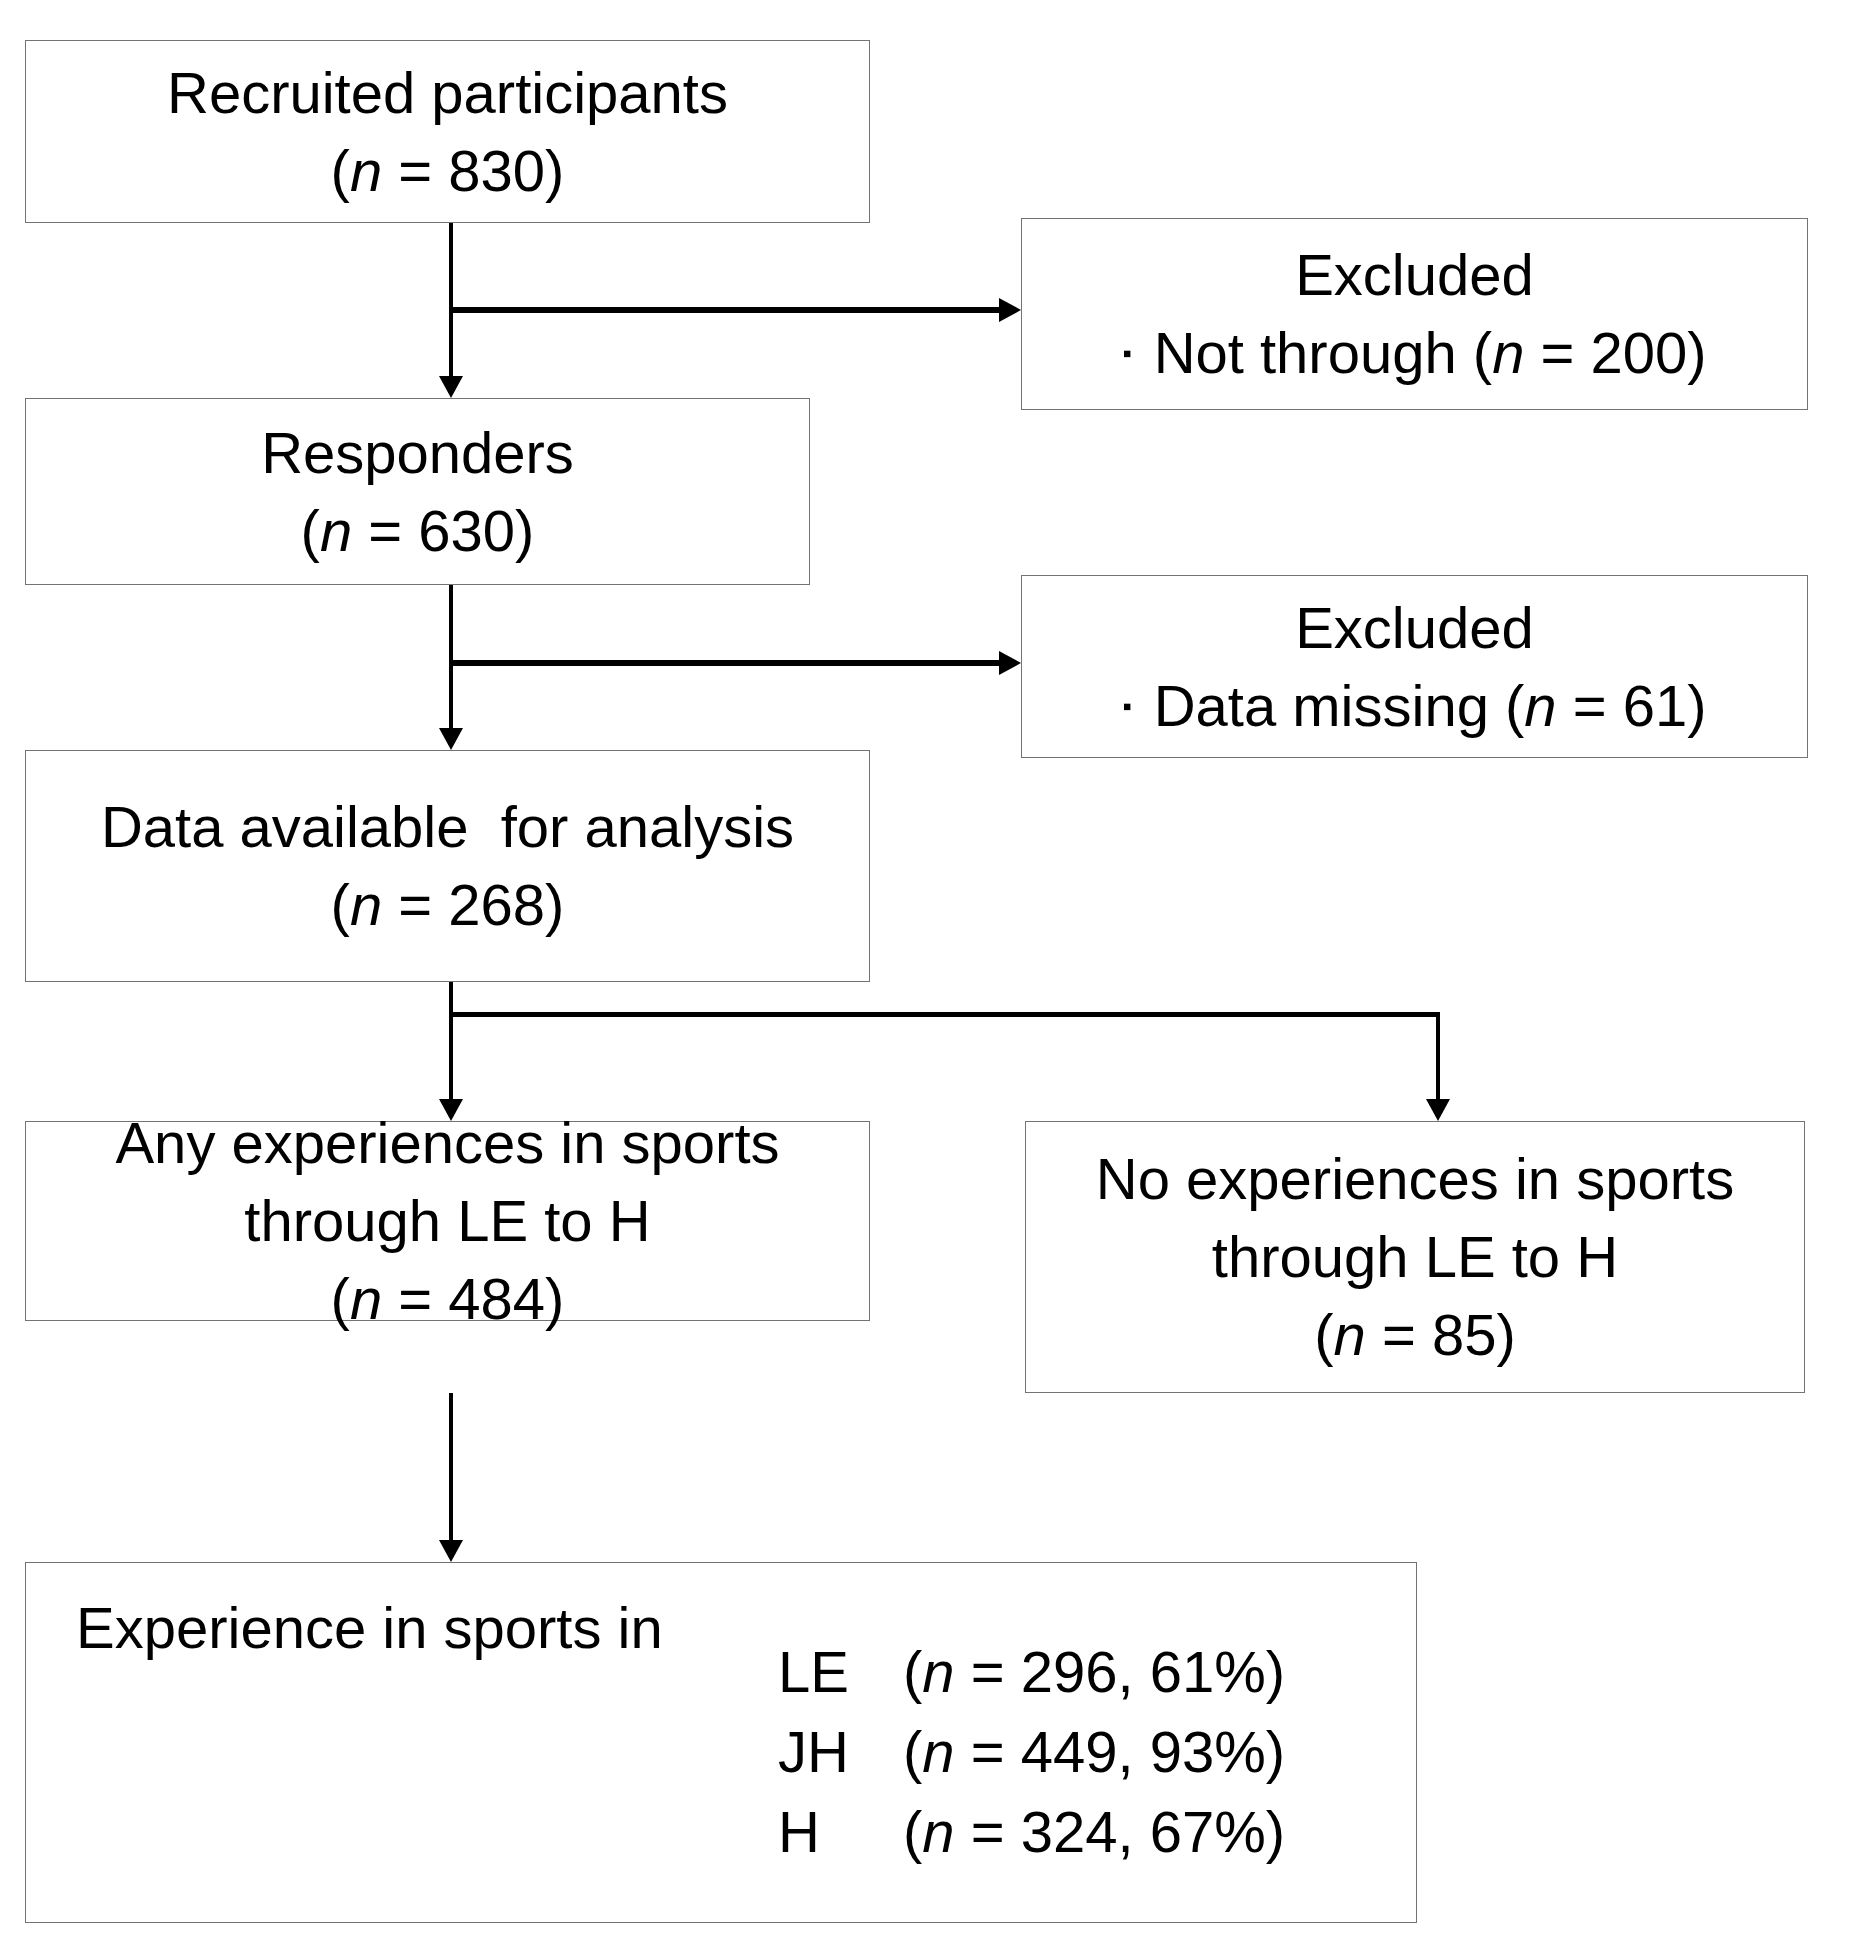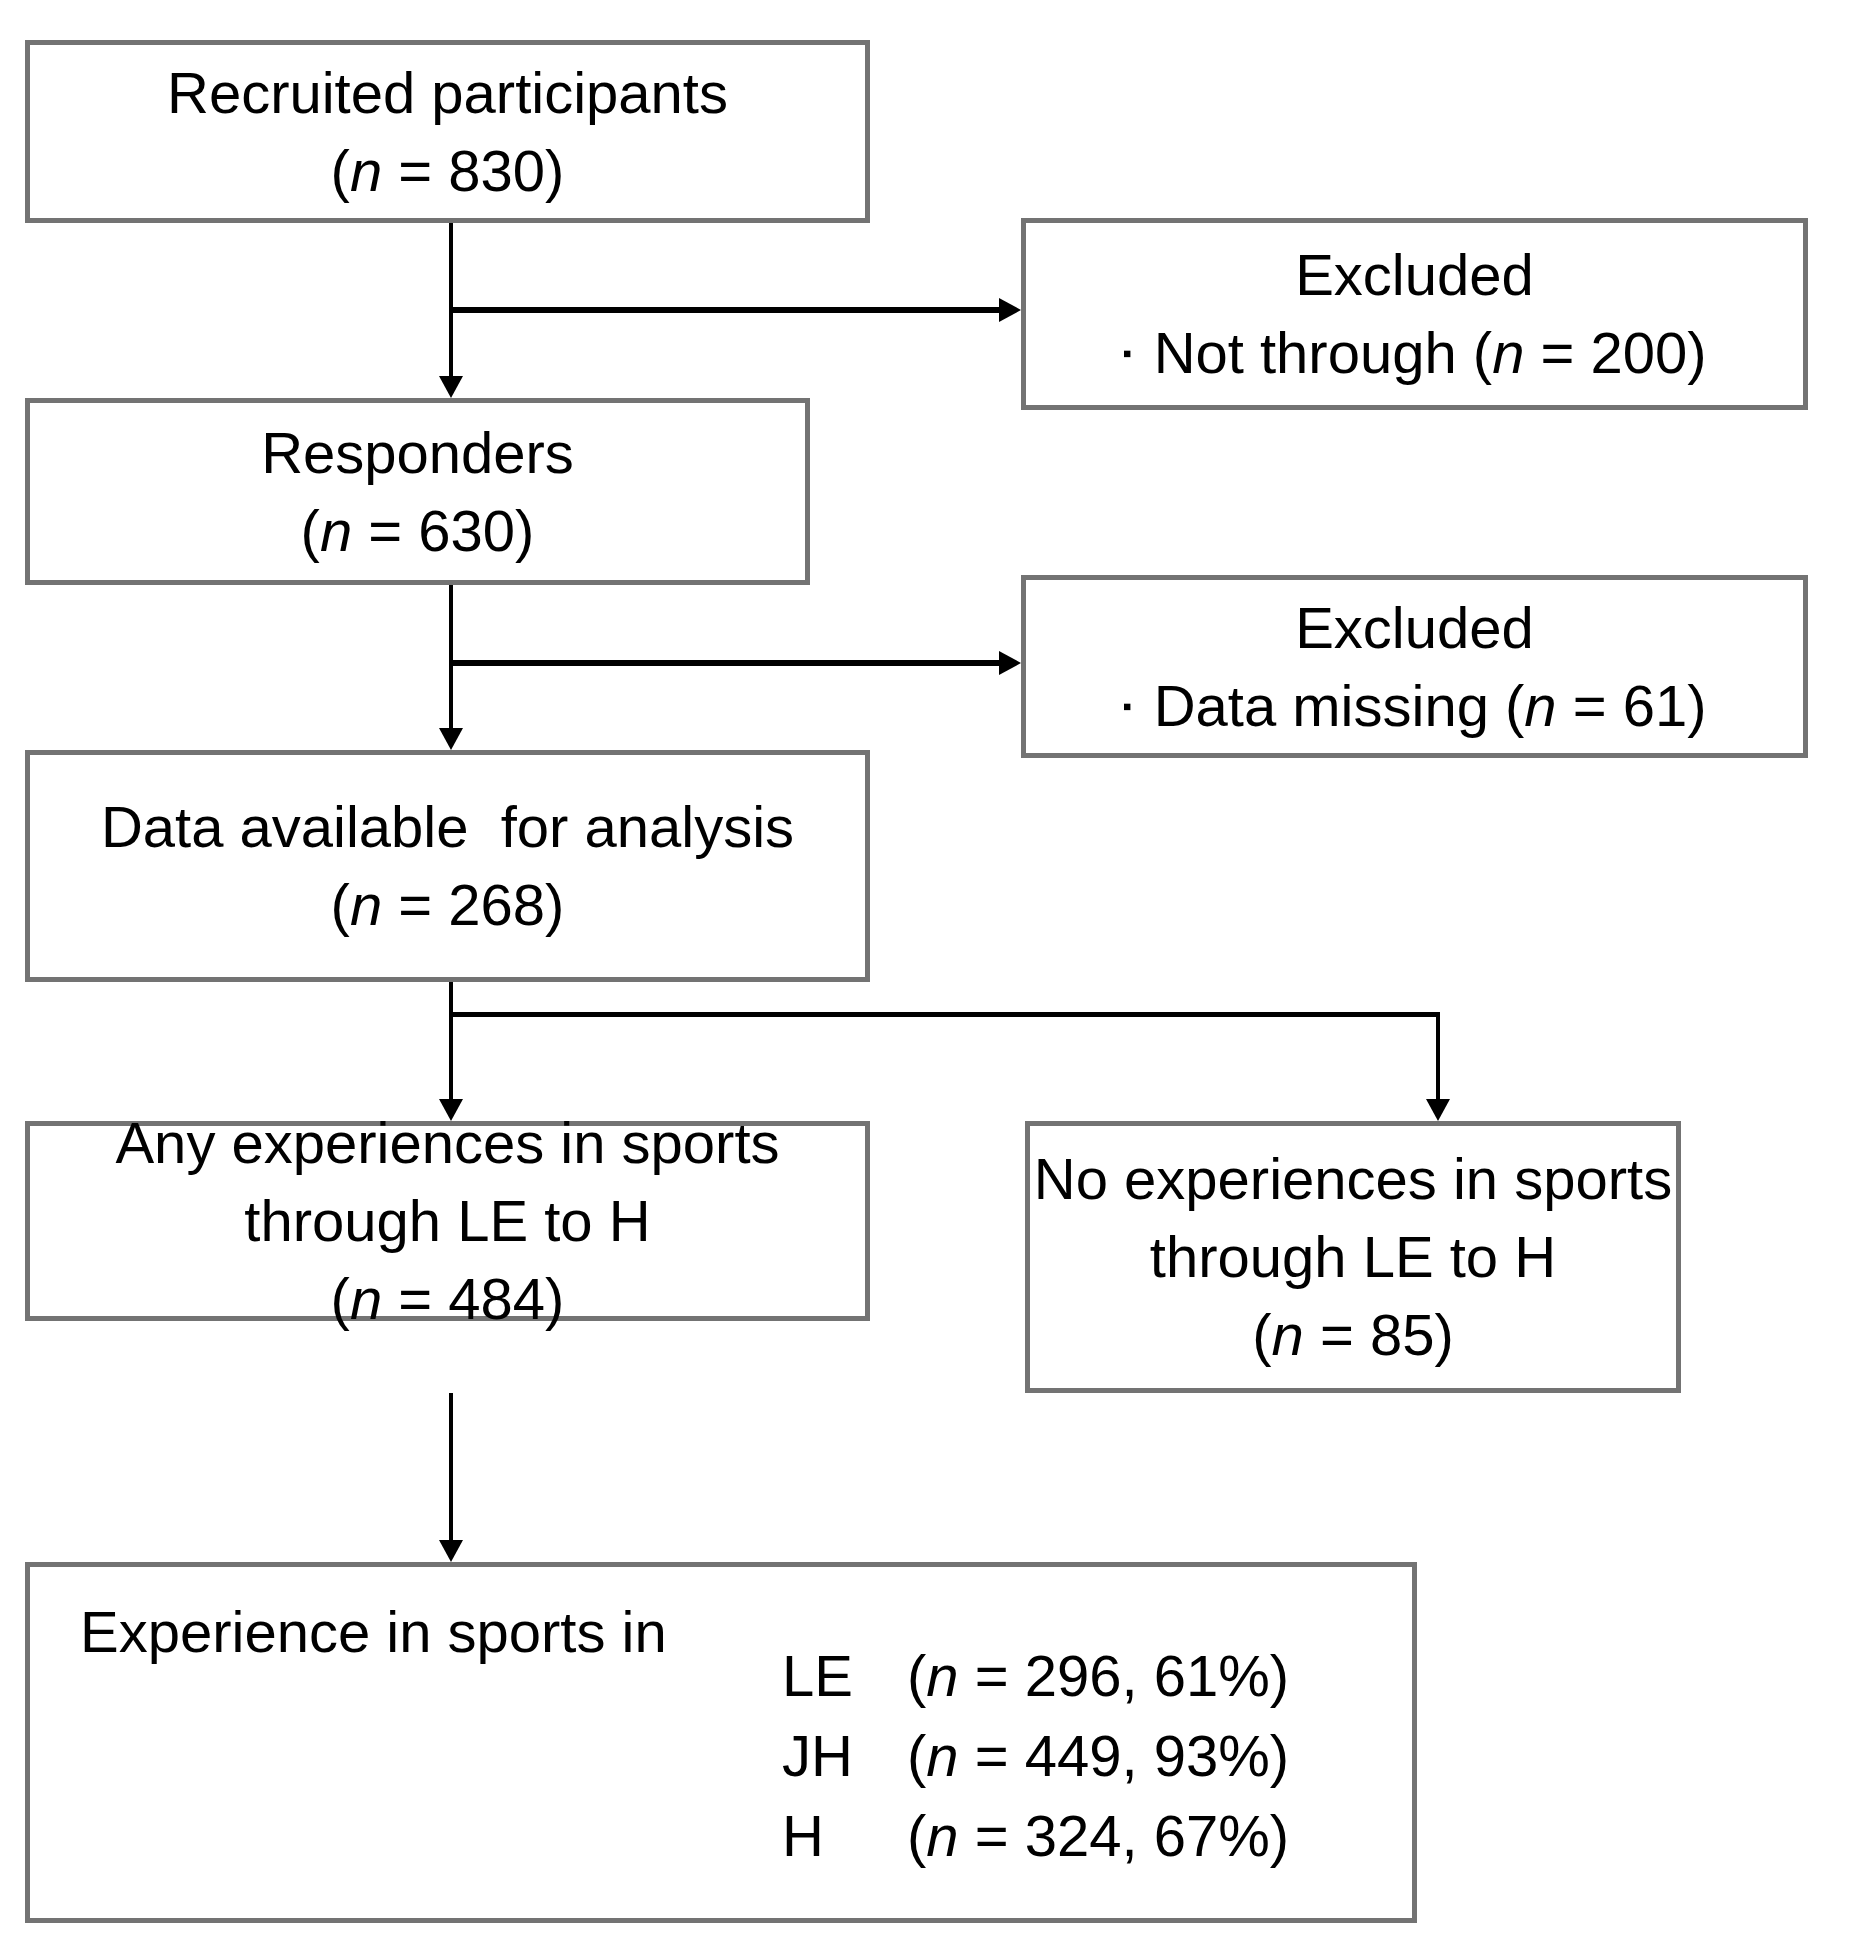--- a/index.html
+++ b/index.html
@@ -11,21 +11,21 @@
     position: relative;
     width: 1862px;
     height: 1954px;
     background: #ffffff;
     font-family: "Liberation Sans", "DejaVu Sans", sans-serif;
     color: #000000;
   }
   .box {
     position: absolute;
     box-sizing: border-box;
-    border: 5px solid #737373;
+    border: 1px solid #737373;
     background: #ffffff;
     display: flex;
     flex-direction: column;
     justify-content: center;
     align-items: center;
     text-align: center;
     font-size: 58px;
     line-height: 78px;
   }
   .t { white-space: pre-wrap; }
@@ -61,21 +61,21 @@
     border-left: 22px solid #000000;
   }
   
   .box-recruited { left: 25px; top: 40px;  width: 845px; height: 183px; }
   .box-responders { left: 25px; top: 398px; width: 785px; height: 187px; }
   .box-available { left: 25px; top: 750px; width: 845px; height: 232px; }
   .box-any { left: 25px; top: 1121px; width: 845px; height: 200px; text-align: right; }
   
   .box-excluded1 { left: 1021px; top: 218px; width: 787px; height: 192px; }
   .box-excluded2 { left: 1021px; top: 575px; width: 787px; height: 183px; }
-  .box-no { left: 1025px; top: 1121px; width: 656px; height: 272px; }
+  .box-no { left: 1025px; top: 1121px; width: 780px; height: 272px; }
   
   .box-experience {
     left: 25px; top: 1562px; width: 1392px; height: 361px;
     flex-direction: row;
     justify-content: flex-start;
     align-items: flex-start;
     text-align: left;
     padding: 25px 0 0 50px;
     line-height: 80px;
   }

